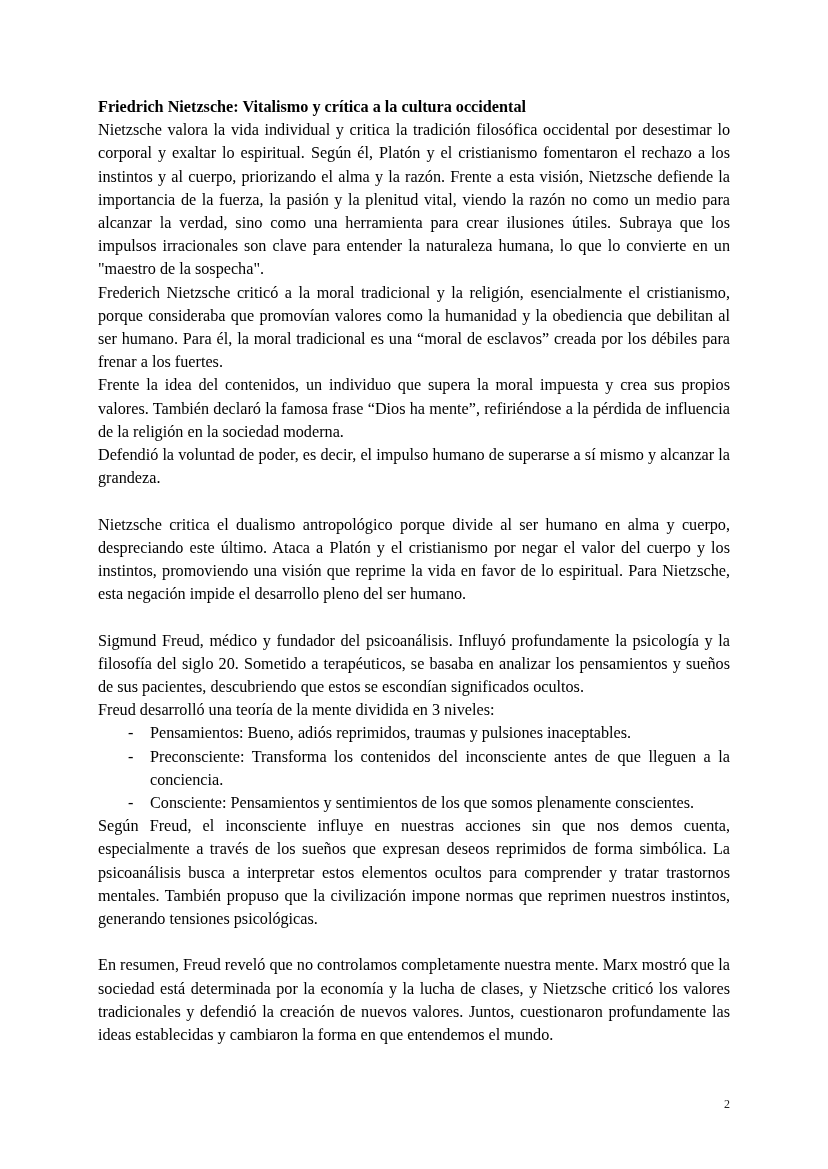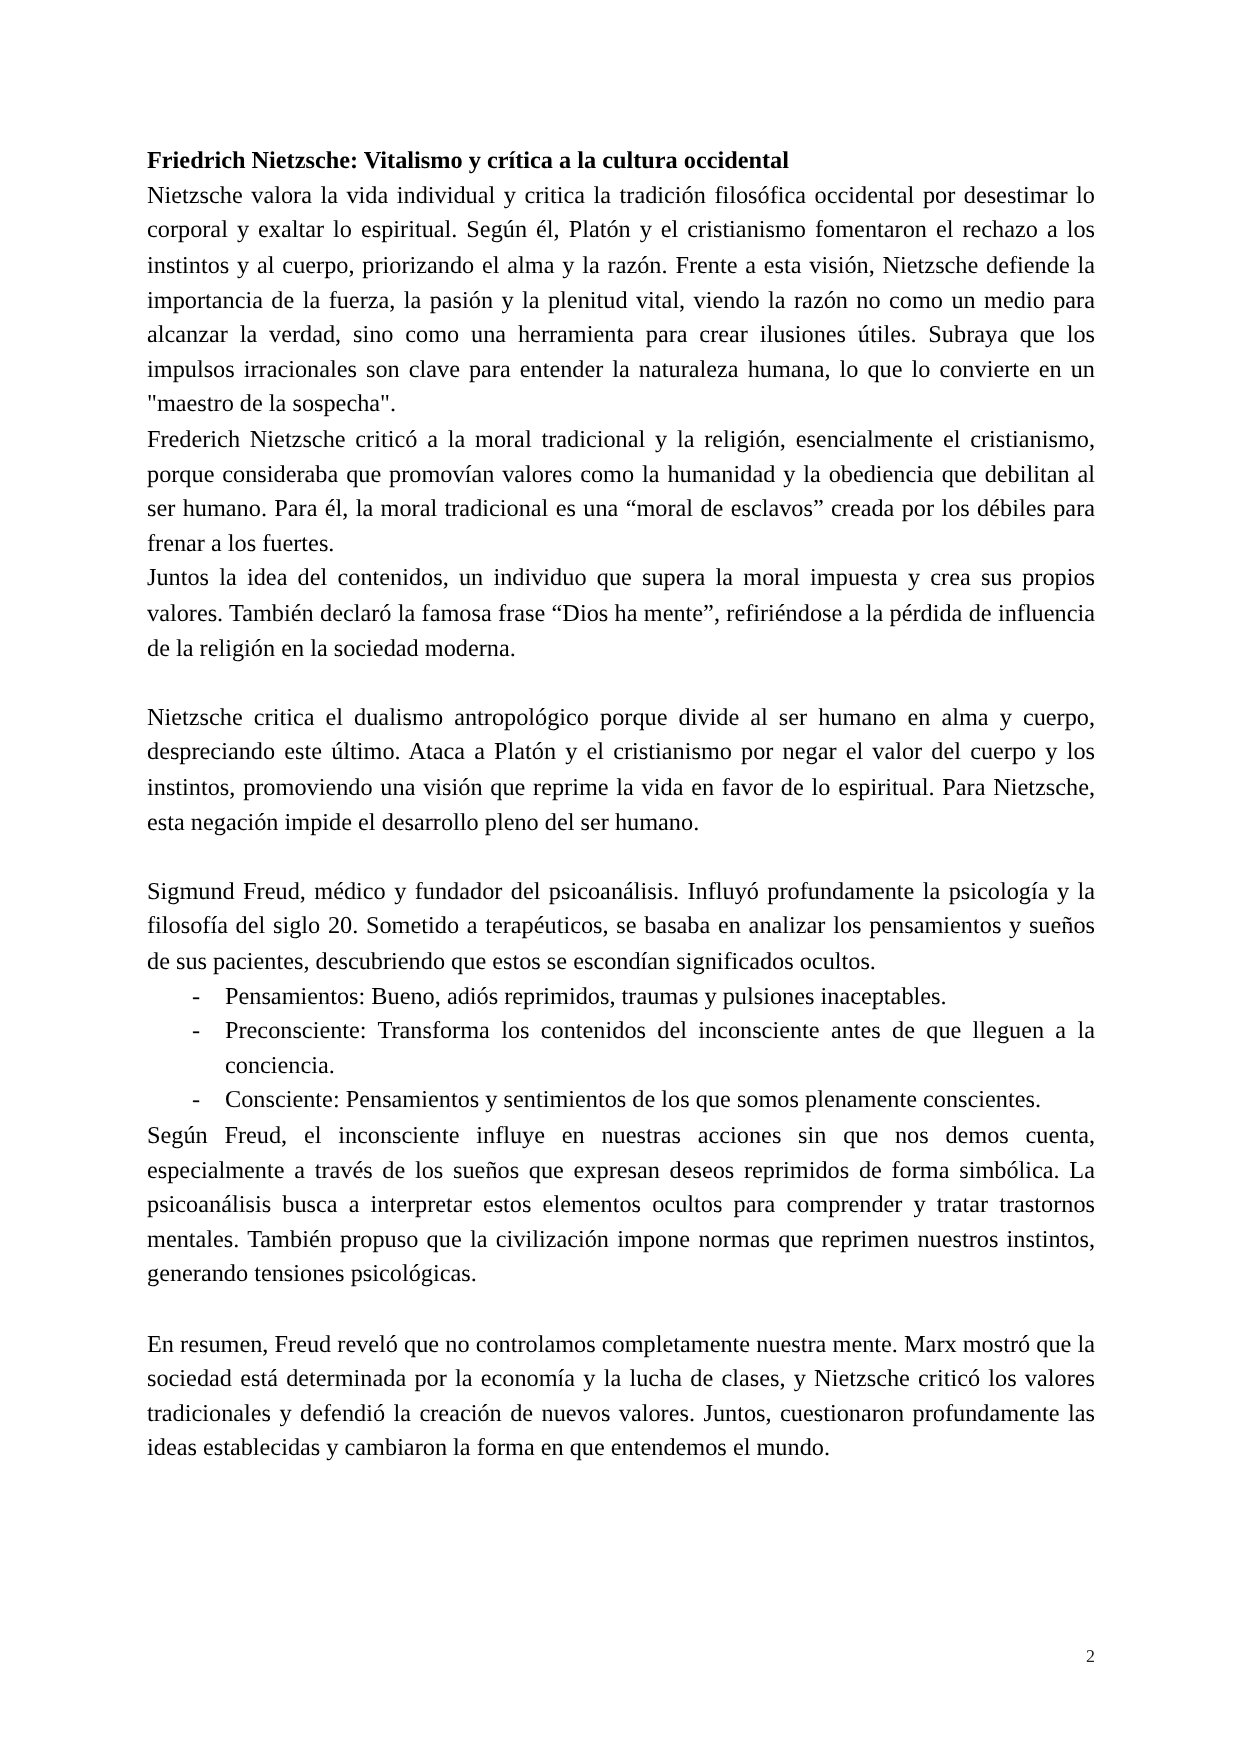--- a/index.html
+++ b/index.html
@@ -102,33 +102,35 @@
 
 <div class="page">
   <div class="content">
 
     <p class="heading"><span>Friedrich Nietzsche</span><span>: </span><span>Vitalismo y crítica a la cultura occidental</span></p>
 
     <p class="block"><span>Nietzsche valora la vida individual y critica la tradición filosófica occidental por desestimar lo corporal y exaltar lo espiritual. Según él, Platón y el cristianismo fomentaron el rechazo a los instintos y al cuerpo, priorizando el alma y la razón. Frente a esta visión, Nietzsche defiende la importancia de la fuerza, la pasión y la plenitud vital, viendo la razón no como un medio para alcanzar la verdad, sino como una herramienta para crear ilusiones útiles. Subraya que los impulsos irracionales son clave para entender la naturaleza humana, lo que lo convierte en un "maestro de la sospecha".</span></p>
 
     <p class="block"><span>Frederich Nietzsche criticó a la moral tradicional y la religión, esencialmente el cristianismo, porque consideraba que promovían valores como la humanidad y la obediencia que debilitan al ser humano. Para él, la moral tradicional es una </span><b>“moral de esclavos”</b><span> creada por los débiles para frenar a los fuertes.</span></p>
 
-    <p class="block"><span>Juntos la idea del </span><b>contenidos</b><span>, un individuo que supera la moral impuesta y crea sus propios valores. También declaró la famosa frase </span><b>“Dios ha mente”</b><span>, refiriéndose a la pérdida de influencia de la religión en la sociedad moderna.</span></p>
+    <p class="block"><span>Frente la idea del </span><b>contenidos</b><span>, un individuo que supera la moral impuesta y crea sus propios valores. También declaró la famosa frase </span><b>“Dios ha mente”</b><span>, refiriéndose a la pérdida de influencia de la religión en la sociedad moderna.</span></p>
 
+    <p class="block"><span>Defendió la </span><b>voluntad de poder</b><span>, es decir, el impulso humano de superarse a sí mismo y alcanzar la grandeza.</span></p>
 
     <div class="spacer"></div>
 
 
     <p class="block"><span>Nietzsche critica el </span><b>dualismo antropológico</b><span> porque divide al ser humano en alma y cuerpo, despreciando este último. Ataca a </span><b>Platón y el cristianismo</b><span> por negar el valor del cuerpo y los instintos, promoviendo una visión que reprime la vida en favor de lo espiritual. Para Nietzsche, esta negación impide el desarrollo pleno del ser humano.</span></p>
 
     <div class="spacer"></div>
 
 
     <p class="block"><span>Sigmund Freud, médico y fundador del psicoanálisis. Influyó profundamente la psicología y la filosofía del siglo 20. Sometido a terapéuticos, se basaba en analizar los pensamientos y sueños de sus pacientes, descubriendo que estos se escondían significados ocultos.</span></p>
 
+    <p class="block"><span>Freud desarrolló una teoría de la mente dividida en 3 niveles:</span></p>
 
     <ul class="bullet-list">
       <li class="bullet-item"><span class="dash">-</span><b>Pensamientos</b><span>: </span><span>Bueno, adiós reprimidos, traumas y pulsiones inaceptables.</span></li>
       <li class="bullet-item"><span class="dash">-</span><b>Preconsciente</b><span>: </span><span>Transforma los contenidos del inconsciente antes de que lleguen a la conciencia.</span></li>
       <li class="bullet-item"><span class="dash">-</span><b>Consciente</b><span>: </span><span>Pensamientos y sentimientos de los que somos plenamente conscientes.</span></li>
     </ul>
 
     <p class="block"><span>Según Freud, el inconsciente influye en nuestras acciones sin que nos demos cuenta, especialmente a través de los sueños que expresan deseos reprimidos de forma simbólica. La psicoanálisis busca a interpretar estos elementos ocultos para comprender y tratar trastornos mentales. También propuso que la civilización impone normas que reprimen nuestros instintos, generando tensiones psicológicas.</span></p>
 
     <div class="spacer"></div>

